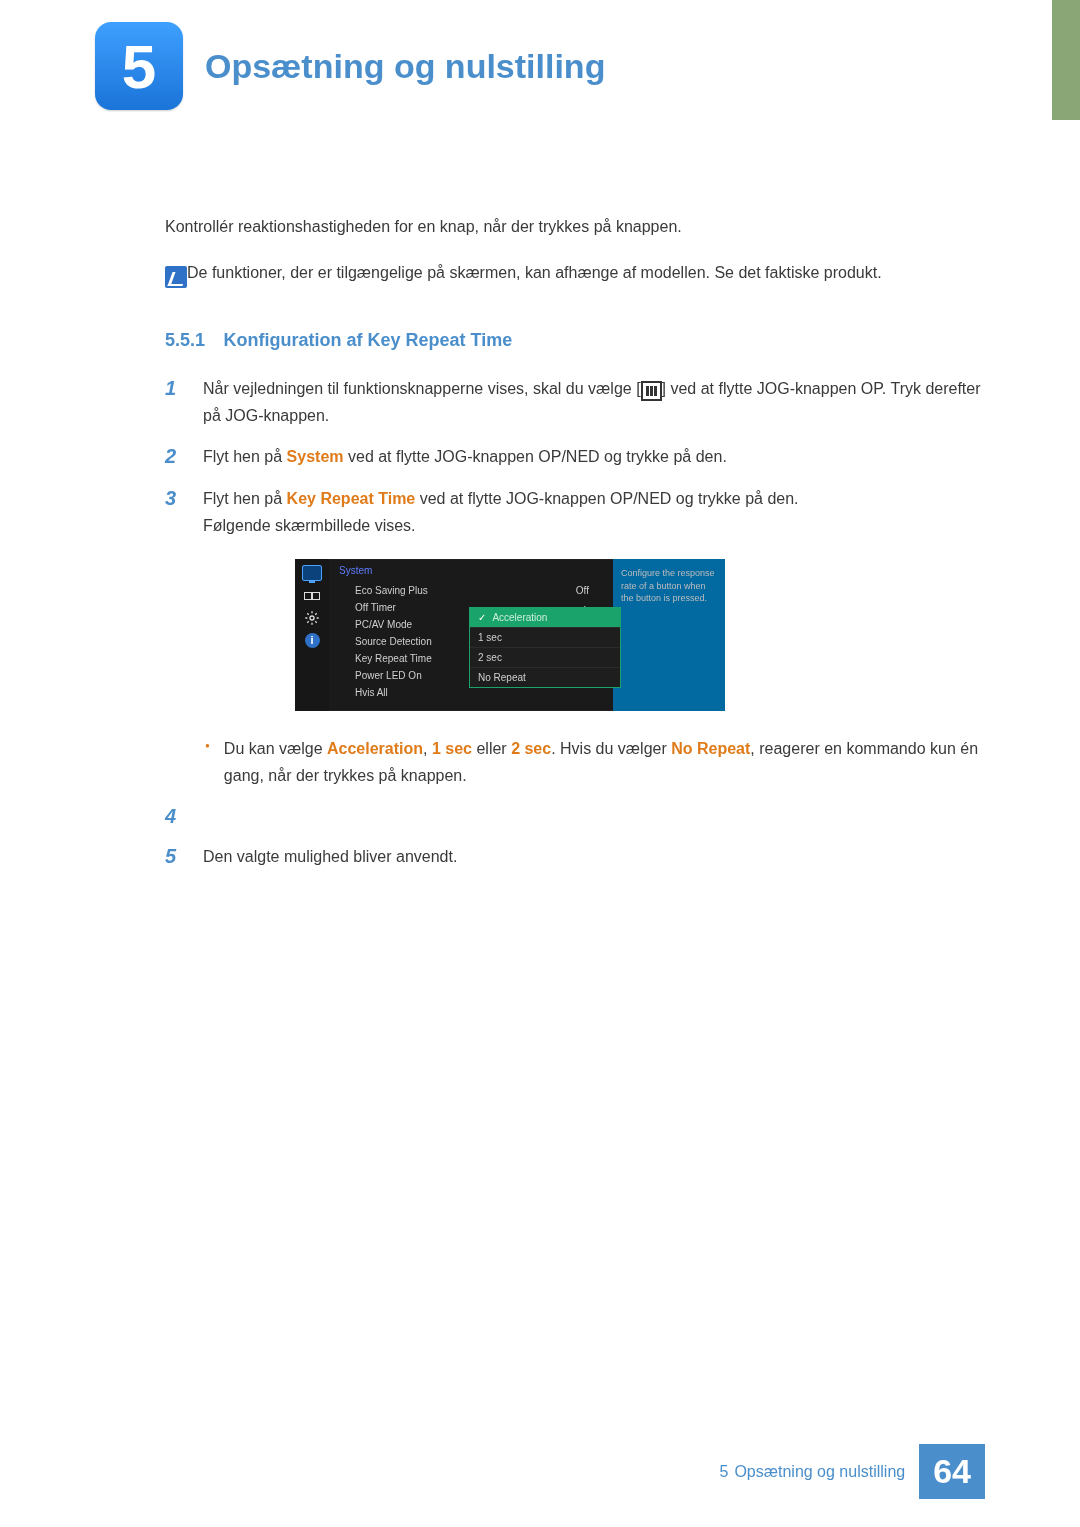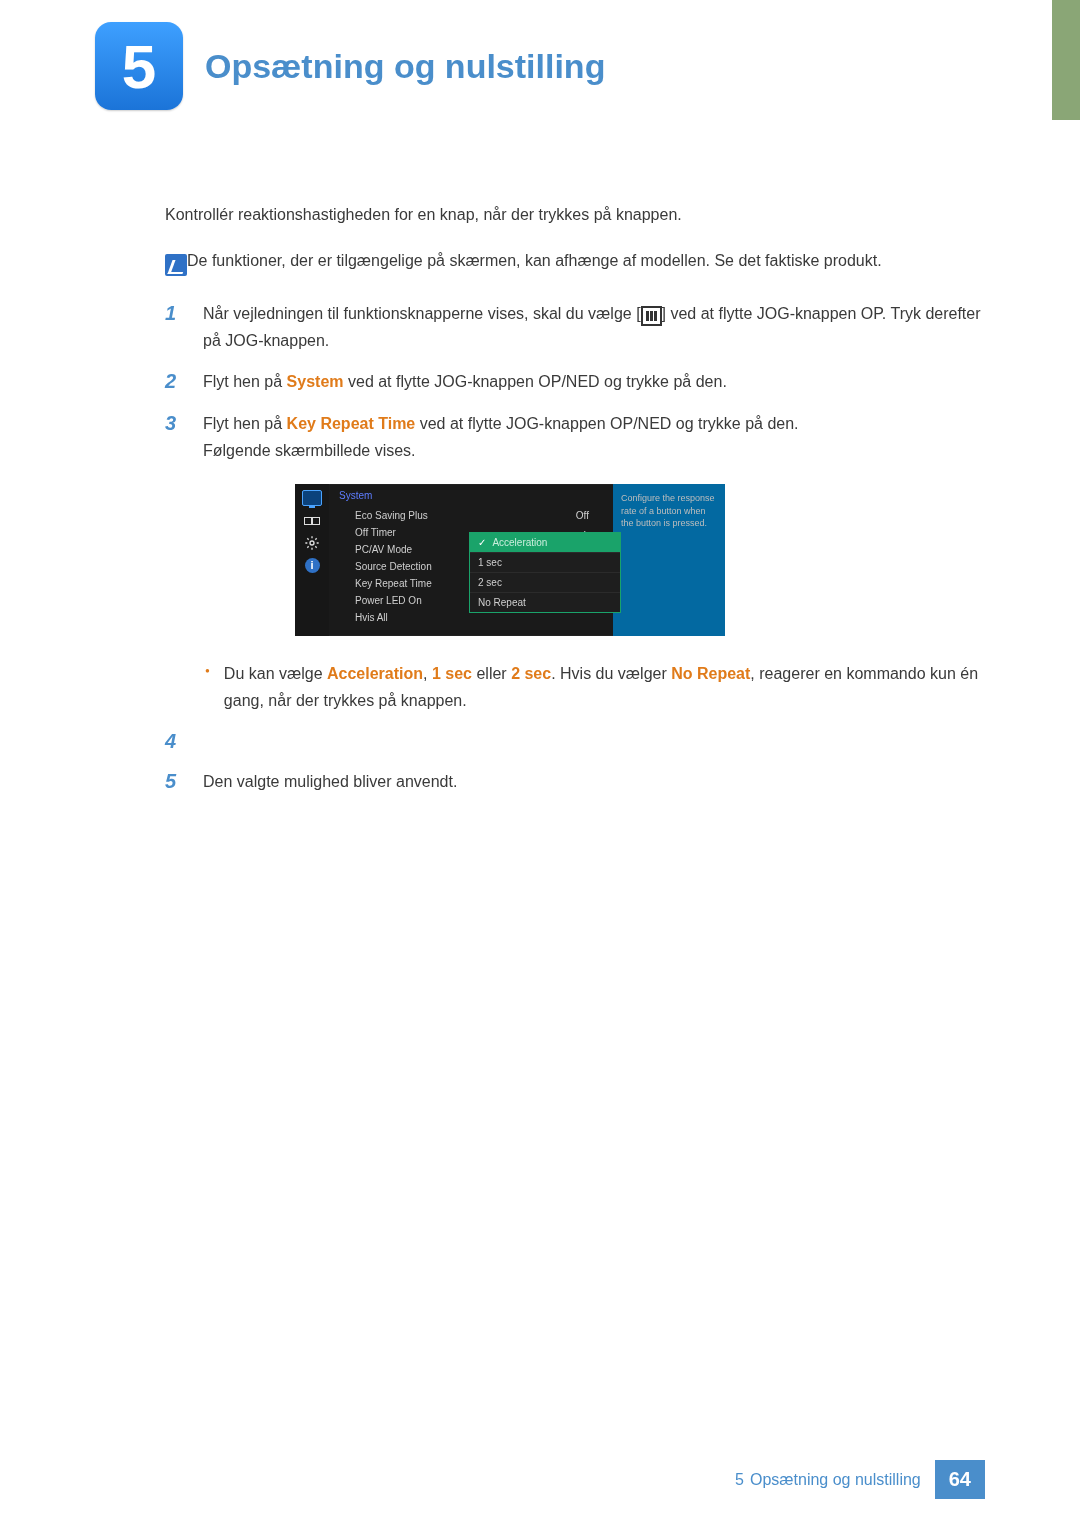--- a/index.html
+++ b/index.html
@@ -57,21 +57,21 @@
     font-weight: bold;
     color: #4a8ecb;
     width: 70px;
   }
   .sectitle {
     font-size: 32px;
     font-weight: bold;
     color: #4a8ecb;
   }
   .intro {
-    margin-top: 26px;
+    margin-top: 38px;
     margin-left: 70px;
     font-size: 16px;
   }
   .note-row {
     margin-top: 28px;
     margin-left: 70px;
     display: flex;
     align-items: flex-start;
   }
   .note-icon {
@@ -242,21 +242,21 @@
     right: 95px;
     display: flex;
     align-items: center;
     gap: 0;
     font-size: 16px;
     color: #4a8ecb;
   }
   .footer .pgbox {
     background: #4a8ecb;
     color: #fff;
-    font-size: 20px;
+    font-size: 34px;
     font-weight: bold;
     padding: 8px 14px;
     margin-left: 14px;
   }
   .footer .chnum-small { margin-right: 6px; }
   .side-band {
     position: absolute;
     top: 0;
     right: 0;
     width: 28px;
@@ -277,20 +277,24 @@
 
   <div class="bodyarea">
 
     <div class="intro">Kontrollér reaktionshastigheden for en knap, når der trykkes på knappen.</div>
 
     <div class="note-row">
       <div class="note-icon"></div>
       <div class="note-text">De funktioner, der er tilgængelige på skærmen, kan afhænge af modellen. Se det faktiske produkt.</div>
     </div>
 
+    <div class="subsec">
+      <span class="subnum">5.5.1</span>
+      <span class="subtitle">Konfiguration af Key Repeat Time</span>
+    </div>
 
     <div class="steps">
       <div class="step">
         <div class="stepnum">1</div>
         <div class="steptext">
           <span>Når vejledningen til funktionsknapperne vises, skal du vælge [</span><span class="inline-icon-frame"><span class="inline-icon-bars">
                 <span></span>
                 <span></span>
                 <span></span>
               </span></span><span>] ved at flytte JOG-knappen OP. Tryk derefter på JOG-knappen.</span>

